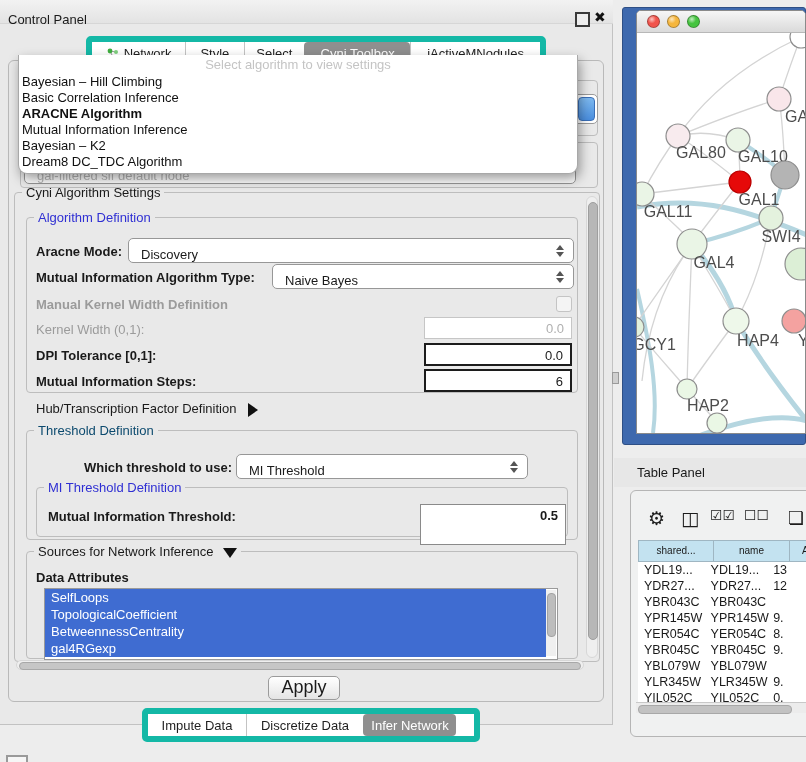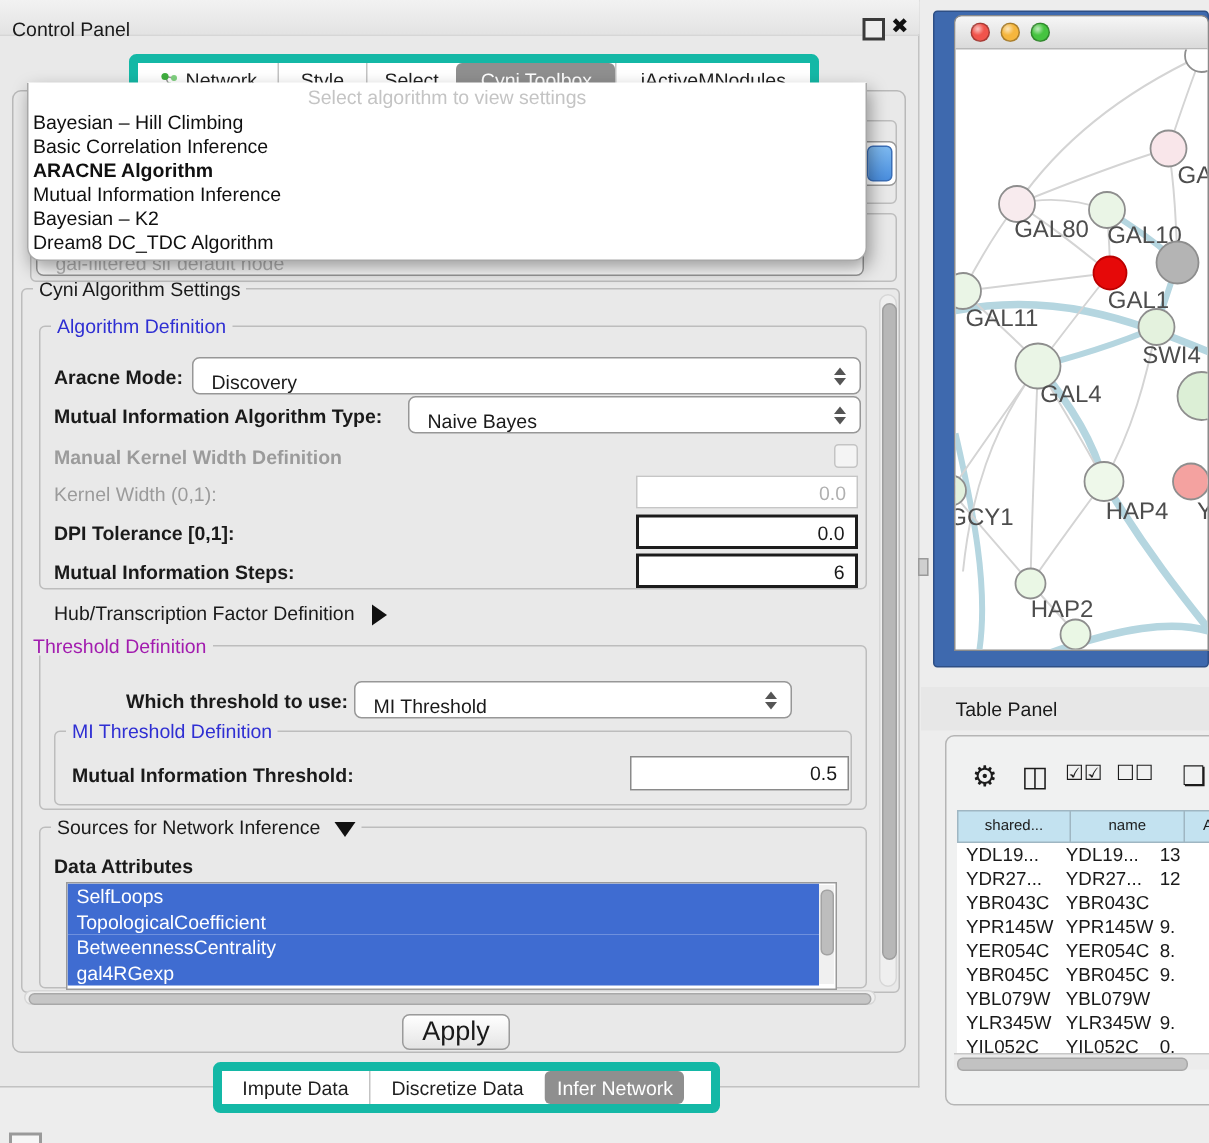--- a/index.html
+++ b/index.html
@@ -208,35 +208,35 @@
 
   <div class="abs lbl b" style="left:36px;top:374px;">Mutual Information Steps:</div>
   <div class="abs tfield strong" style="left:424px;top:369px;width:148px;height:23px;">6</div>
 
   <div class="abs" style="left:36px;top:401px;">
     <span class="lbl">Hub/Transcription Factor Definition</span>
     <span class="tri-right" style="margin-left:8px;"></span>
   </div>
 
   <div class="abs fieldset" style="left:26px;top:430px;width:552px;height:110px;"></div>
-  <div class="fieldset-label" style="left:18px;top:424px;color:#a21caf;">Threshold Definition</div>
+  <div class="fieldset-label" style="left:34px;top:424px;color:#0c4a6e;">Threshold Definition</div>
 
   <div class="abs lbl b" style="left:84px;top:460px;">Which threshold to use:</div>
   <div class="abs combo" style="left:236px;top:454px;width:292px;height:25px;">
     <span class="val">MI Threshold</span>
     <span class="spinner">
         <span class="up"></span>
         <span class="dn"></span>
       </span>
   </div>
 
   <div class="abs fieldset" style="left:36px;top:487px;width:532px;height:50px;"></div>
   <div class="fieldset-label" style="left:44px;top:481px;color:#2f2fd3;">MI Threshold Definition</div>
   <div class="abs lbl b" style="left:48px;top:509px;">Mutual Information Threshold:</div>
-  <div class="abs tfield normal" style="left:420px;top:504px;width:146px;height:23px;">0.5</div>
+  <div class="abs tfield normal" style="left:420px;top:504px;width:146px;height:41px;font-weight:bold;">0.5</div>
 
   <div class="abs fieldset" style="left:26px;top:551px;width:552px;height:108px;"></div>
   <div class="fieldset-label" style="left:34px;top:545px;">
     <span>Sources for Network Inference</span>
     <span class="tri-down" style="margin-left:6px;"></span>
   </div>
   <div class="abs lbl b" style="left:36px;top:570px;">Data Attributes</div>
   <div class="abs" id="attr-list">
 
   <div class="attr-item">SelfLoops</div>

